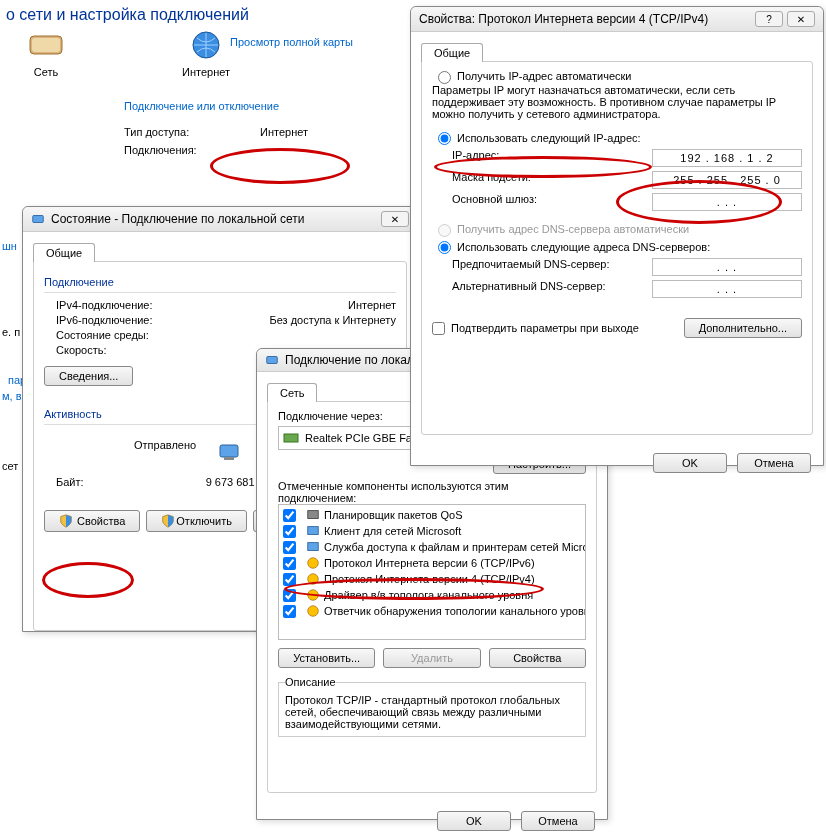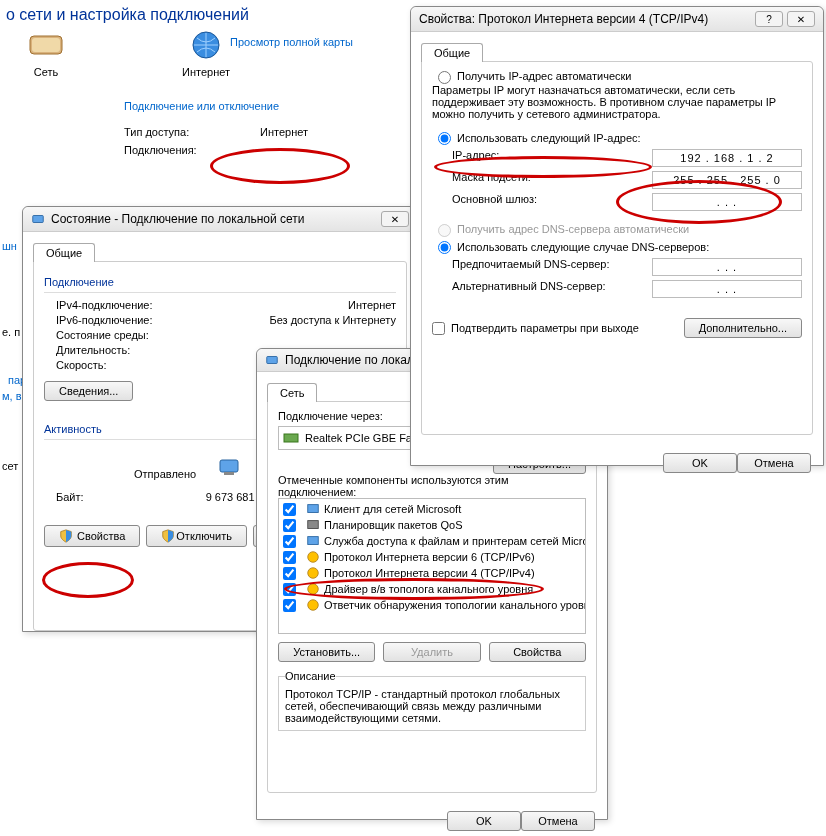--- a/index.html
+++ b/index.html
@@ -44,21 +44,21 @@
 .radio, .check { vertical-align: middle; margin-right: 6px; }
 .prop-row { display: flex; justify-content: space-between; margin: 4px 0 4px 20px; gap: 16px; }
 .prop-row .lbl { flex: 1; }
 
 
 .complist { border: 1px solid #bcbcbc; background: #fff; height: 136px; overflow: hidden; padding: 2px; }
 .complist .item { display: flex; align-items: center; gap: 4px; padding: 1px 2px; }
 .complist .item .cicon { width: 14px; height: 14px; flex-shrink:0; }
 .complist .item .txt { white-space: nowrap; }
 
-.btnrow { display: flex; justify-content: flex-end; padding: 8px 12px; }
+.btnrow { display: flex; gap: 10px; justify-content: flex-end; padding: 8px 12px; }
 
 .shield-svg { width:14px; height:14px; }
 
 
 .sidelink { position: absolute; color: #0066cc; }
 </style>
 </head>
 <body>
 
 <div class="bg-panel">
@@ -120,33 +120,29 @@
         </div>
       <div class="kv">
           <span>IPv6-подключение:</span>
           <span>Без доступа к Интернету</span>
         </div>
       <div class="kv">
           <span>Состояние среды:</span>
           <span></span>
         </div>
       <div class="kv">
-          <span>Длительность:</span>
-          <span></span>
-        </div>
-      <div class="kv">
           <span>Скорость:</span>
           <span></span>
         </div>
     </div>
     <div style="margin-top:10px;"><button class="btn">Сведения...</button></div>
 
     <div class="section-title" style="margin-top:22px;">Активность</div>
     <div class="hr"></div>
-    <div style="display:flex; align-items:flex-end; gap:20px; padding:8px 0 8px 90px;">
+    <div style="display:flex; align-items:flex-start; gap:20px; padding:8px 0 8px 90px;">
       <span>Отправлено</span>
       <svg width="26" height="26">
           <rect x="4" y="6" width="18" height="12" rx="2" fill="#5ea3e8" stroke="#2864a0"></rect>
           <rect x="8" y="18" width="10" height="3" fill="#888"></rect>
         </svg>
     </div>
     <div class="kv" style="padding-left:12px;">
       <span>Байт:</span>
       <span style="margin-right:120px;">9 673 681 367</span>
     </div>
@@ -183,35 +179,35 @@
     </div>
   <div class="group" style="height:392px;">
     <div>Подключение через:</div>
     <div style="border:1px solid #bcbcbc; padding:4px; margin:4px 0; display:flex; align-items:center; gap:6px;">
       <svg width="16" height="14">
           <rect x="1" y="3" width="14" height="8" fill="#6aa84f" stroke="#38761d"></rect>
         </svg>
       <span>Realtek PCIe GBE Fam</span>
     </div>
     <div style="text-align:right;"><button class="btn">Настроить...</button></div>
-    <div style="margin-top:0;">Отмеченные компоненты используются этим подключением:</div>
+    <div style="margin-top:6px;">Отмеченные компоненты используются этим подключением:</div>
     <div class="complist">
       <div class="item">
           <input type="checkbox" checked="" class="check" style="">
           <svg class="cicon" viewBox="0 0 16 16">
+            <rect x="2" y="3" width="12" height="9" fill="#888" stroke="#444"></rect>
+          </svg>
+          <span class="txt">Планировщик пакетов QoS</span>
+        </div>
+      <div class="item">
+          <input type="checkbox" checked="" class="check" style="">
+          <svg class="cicon" viewBox="0 0 16 16">
             <rect x="2" y="3" width="12" height="9" fill="#5ea3e8" stroke="#2864a0"></rect>
           </svg>
           <span class="txt">Клиент для сетей Microsoft</span>
-        </div>
-      <div class="item">
-          <input type="checkbox" checked="" class="check" style="">
-          <svg class="cicon" viewBox="0 0 16 16">
-            <rect x="2" y="3" width="12" height="9" fill="#888" stroke="#444"></rect>
-          </svg>
-          <span class="txt">Планировщик пакетов QoS</span>
         </div>
       <div class="item">
           <input type="checkbox" checked="" class="check" style="">
           <svg class="cicon" viewBox="0 0 16 16">
             <rect x="2" y="3" width="12" height="9" fill="#5ea3e8" stroke="#2864a0"></rect>
           </svg>
           <span class="txt">Служба доступа к файлам и принтерам сетей Micro...</span>
         </div>
       <div class="item">
           <input type="checkbox" checked="" class="check" style="">
@@ -281,21 +277,21 @@
     <div class="prop-row">
         <span class="lbl">Маска подсети:</span>
         <span class="ipfield">255 . 255 . 255 .   0</span>
       </div>
     <div class="prop-row">
         <span class="lbl">Основной шлюз:</span>
         <span class="ipfield"> .       .       . </span>
       </div>
 
     <div style="margin:12px 0 0 6px;"><label style="color:#999;"><input type="radio" name="dns" class="radio" disabled="" style=""><span>Получить адрес DNS-сервера автоматически</span></label></div>
-    <div style="margin:4px 0 0 6px;"><label><input type="radio" name="dns" class="radio" checked="" style=""><span>Использовать следующие случае DNS-серверов:</span></label></div>
+    <div style="margin:4px 0 0 6px;"><label><input type="radio" name="dns" class="radio" checked="" style=""><span>Использовать следующие адреса DNS-серверов:</span></label></div>
 
     <div class="prop-row">
         <span class="lbl">Предпочитаемый DNS-сервер:</span>
         <span class="ipfield"> .       .       . </span>
       </div>
     <div class="prop-row">
         <span class="lbl">Альтернативный DNS-сервер:</span>
         <span class="ipfield"> .       .       . </span>
       </div>
 

